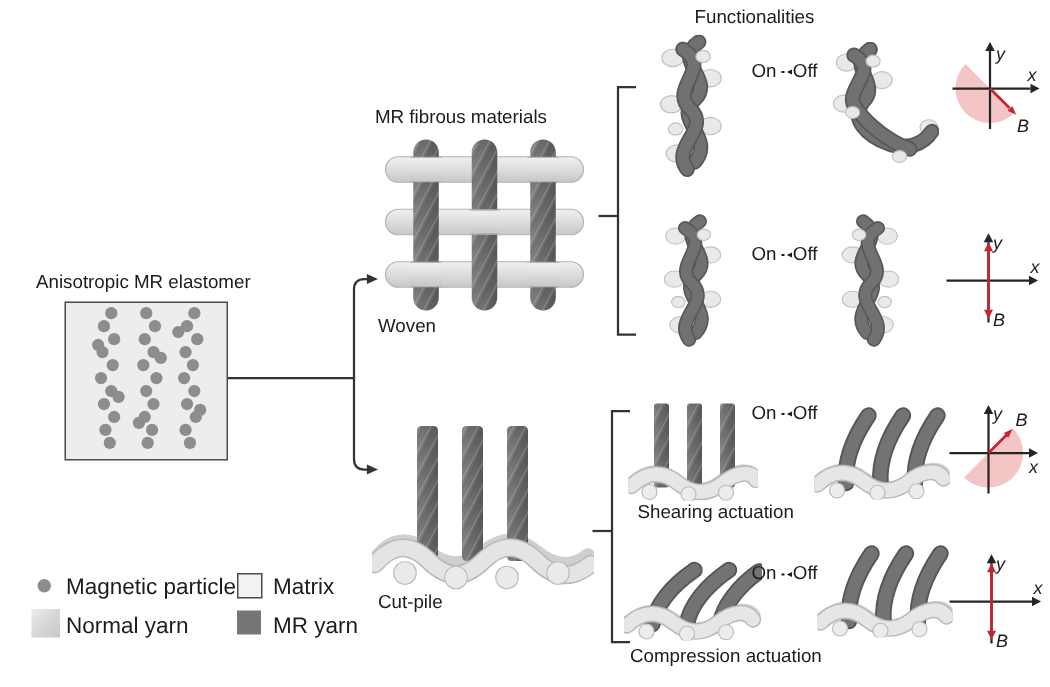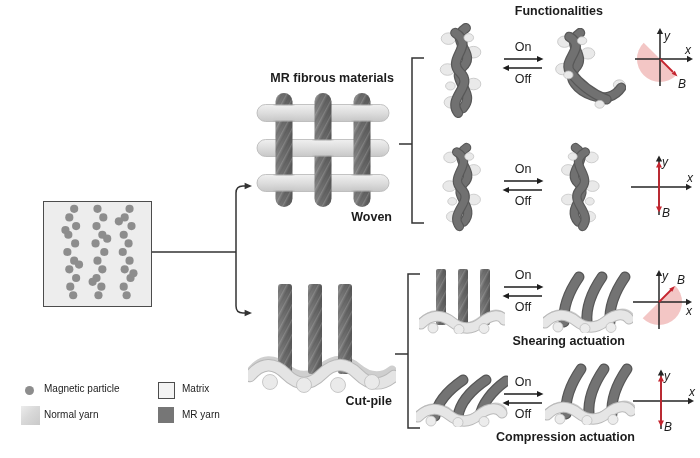--- a/index.html
+++ b/index.html
@@ -5,26 +5,26 @@
   :root{
     --accent-red:#c5252f;
     --accent-pink:#f3c6c5;
     --particle:#8d8d8d;
     --ink:#1c1c1c;
   }
   html,body{margin:0;padding:0;background:#fff;}
   .canvas{position:relative;width:700px;height:458px;background:#ffffff;overflow:hidden;
           font-family:"Liberation Sans","DejaVu Sans",sans-serif;color:var(--ink);}
   .abs{position:absolute;}
-  .lbl{position:absolute;font-size:12.5px;line-height:15px;color:var(--ink);text-align:right;white-space:nowrap;font-weight:bold;}
-  .llbl{position:absolute;font-size:10px;color:var(--ink);white-space:nowrap;text-align:right;}
+  .lbl{position:absolute;font-size:12.5px;line-height:15px;color:var(--ink);text-align:left;white-space:nowrap;}
+  .llbl{position:absolute;font-size:15px;color:var(--ink);white-space:nowrap;text-align:right;}
   .two-line{line-height:14px;}
   #elastomer-box{position:absolute;left:43px;top:201px;width:109px;height:106px;
                  background:#ededed;border:1.5px solid #4c4c4c;box-sizing:border-box;}
-  .toggle{position:absolute;width:44px;display:flex;flex-direction:column;align-items:center;gap:1px;}
+  .toggle{position:absolute;width:44px;display:flex;flex-direction:row;align-items:center;gap:1px;}
   .t-txt{font-size:12.5px;line-height:13px;color:var(--ink);}
   .arr line{stroke:var(--ink);stroke-width:1.4;}
   .arr polygon{fill:var(--ink);}
   .ax-line{stroke:#252525;stroke-width:1.5;}
   .ax-head{fill:#252525;}
   .b-line{stroke:var(--accent-red);stroke-width:1.8;}
   .b-head{fill:var(--accent-red);}
   .pink{fill:var(--accent-pink);}
   .axt{font-family:"Liberation Sans","DejaVu Sans",sans-serif;font-style:italic;font-size:12px;fill:var(--ink);}
   .conn{stroke:#333;stroke-width:1.5;fill:none;}
@@ -164,20 +164,21 @@
     <polygon class="conn-head" points="252,186 244.6,182.7 244.6,189.3"></polygon>
     <path class="conn" d="M236,252 V306 Q236,313 243,313 H245"></path>
     <polygon class="conn-head" points="252,313 244.6,309.7 244.6,316.3"></polygon>
     <path class="conn" d="M424,58 H412 V223 H424"></path>
     <path class="conn" d="M412,144 H399"></path>
     <path class="conn" d="M420,274 H408 V428 H420"></path>
     <path class="conn" d="M408,354 H395"></path>
   </svg>
 
   <div class="lbl" style="left:463px;top:4px;width:140px">Functionalities</div>
+  <div class="lbl" style="left:24px;top:181px;width:148px">Anisotropic MR elastomer</div>
   <div class="lbl" style="left:252px;top:210px;width:140px">Woven</div>
   <div class="lbl" style="left:250px;top:71px;width:144px">MR fibrous materials</div>
   <div class="lbl" style="left:252px;top:394px;width:140px">Cut-pile</div>
 
   <div id="elastomer-box">
     <svg id="elastomer-dots" width="106" height="103" viewBox="0 0 109 106">
         <circle cx="31" cy="7" r="4.2" fill="var(--particle,#8d8d8d)"></circle>
         <circle cx="26" cy="15.9" r="4.2" fill="var(--particle,#8d8d8d)"></circle>
         <circle cx="33" cy="24.8" r="4.2" fill="var(--particle,#8d8d8d)"></circle>
         <circle cx="25" cy="33.7" r="4.2" fill="var(--particle,#8d8d8d)"></circle>

